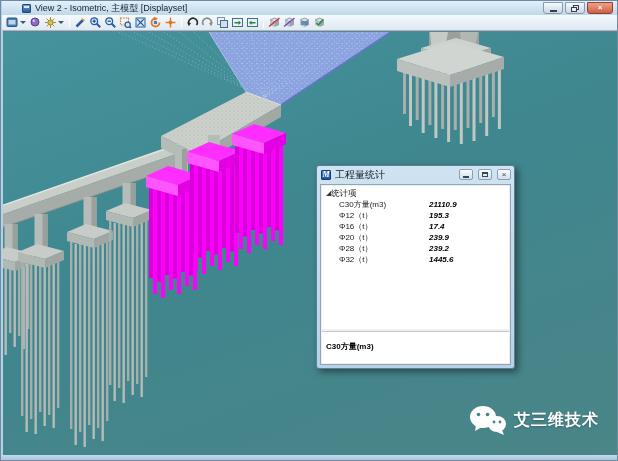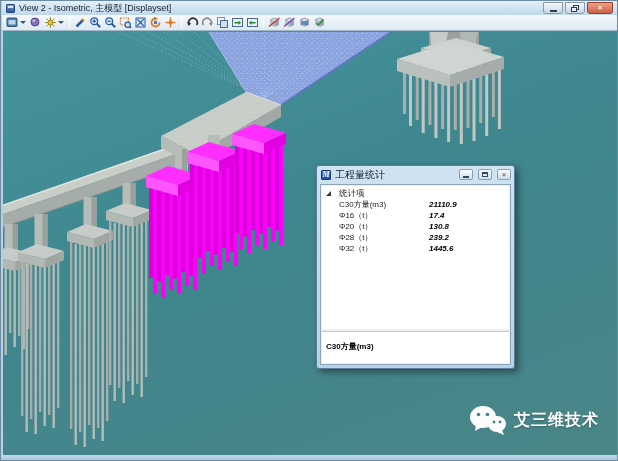--- a/index.html
+++ b/index.html
@@ -1,21 +1,21 @@
 <!DOCTYPE html>
 <html><head>
 <meta charset="utf-8">
 <style>
   * { margin:0; padding:0; box-sizing:border-box; }
   html,body { width:618px; height:461px; font-family:"Liberation Sans","DejaVu Sans",sans-serif; }
   .window { position:relative; width:618px; height:461px; background:#b6d0e4; border:1px solid #6f8ba1; overflow:hidden; }
 
   
   .titlebar { position:absolute; left:1px; top:0; width:616px; height:14px;
-    background:linear-gradient(#e2f0fa, #bed8ec); display:flex; align-items:center; padding:0 4px; }
+    background:linear-gradient(#e2f0fa, #bed8ec); display:flex; align-items:center; padding:0 20px; }
   .app-ico { width:9px; height:9px; background:linear-gradient(#6f9fd8,#2d5a96); border:1px solid #24497c; border-radius:1px; margin-right:4px; flex:0 0 auto; position:relative; }
   .app-ico::after{ content:""; position:absolute; left:1px; top:1px; width:5px; height:2px; background:#dce9f7; }
   .title-text { font-size:9px; color:#16212b; white-space:nowrap; }
   .win-controls { position:absolute; right:4px; top:1px; display:flex; gap:2px; }
   .wbtn { width:20px; height:12px; border:1px solid #8a9aac; border-radius:0 0 3px 3px;
     background:linear-gradient(#f6fafd,#c9d6e2); display:flex; align-items:center; justify-content:center;
     font-size:8px; color:#2e3e4e; line-height:1; }
   .wbtn.close { width:26px; background:linear-gradient(#f0a088,#cc5f47); border-color:#93402e; color:#fff; font-weight:bold; }
   .glyph-min { width:7px; height:2px; background:#2e3e4e; margin-top:5px; }
   .glyph-restore { position:relative; width:8px; height:7px; }
@@ -50,21 +50,21 @@
   .dlg-ico { width:10px; height:10px; background:linear-gradient(#4f86cf,#1f4f9a); border:1px solid #16396e; border-radius:1px;
     color:#fff; font:italic bold 8px "Liberation Serif","DejaVu Serif",serif; display:flex; align-items:center; justify-content:center; }
   .dlg-title-text { font-size:10px; color:#101820; flex:1 1 auto; white-space:nowrap; }
   .dbtn { width:14px; height:11px; border:1px solid #8aa0b4; border-radius:2px;
     background:linear-gradient(#f8fbfd,#d2dfe9); display:flex; align-items:center; justify-content:center;
     font-size:8px; color:#34465a; line-height:1; margin-left:1px; }
   .dbtn .glyph-min { width:6px; height:2px; background:#34465a; margin-top:4px; }
   .dbtn .glyph-max { width:6px; height:5px; border:1px solid #34465a; border-top-width:2px; }
   .dlg-body { position:absolute; left:3px; right:3px; top:18px; bottom:3px; background:#f0f0f0; border:1px solid #8ea4b8; }
   .dlg-list { position:absolute; left:1px; right:1px; top:1px; bottom:35px; background:#ffffff; overflow:hidden; }
-  .tree-hdr { height:13px; display:flex; align-items:center; gap:8px; padding:2px 0 0 4px; font-size:8.5px; color:#111; }
+  .tree-hdr { height:13px; display:flex; align-items:center; gap:0; padding:2px 0 0 4px; font-size:8.5px; color:#111; }
   .expander { width:0; height:0; border-bottom:5px solid #3a3a3a; border-left:5px solid transparent; }
   .drow { height:11px; display:grid; grid-template-columns:90px auto; align-items:center; padding-left:17px; }
   .dlab { font-size:8px; color:#1c1c1c; white-space:nowrap; }
   .dval { font-size:8px; font-weight:bold; color:#000; white-space:nowrap;font-style:italic; }
   .dlg-desc { position:absolute; left:1px; right:1px; bottom:1px; height:32px; background:#fff;
     border-top:1px solid #c0c8ce; padding:3px 4px; }
   .dlg-desc .desc-text { font-size:8px; font-weight:bold; color:#000; }
 
   .bottom-frame { position:absolute; left:0; right:0; bottom:0; height:5px; background:linear-gradient(#c4daec,#a9c6dd); }
 </style>
@@ -438,26 +438,30 @@
         <div class="dlg-list">
           <div class="tree-hdr">
             <span class="expander"></span>
             <span>统计项</span>
           </div>
           <div class="drow">
               <span class="dlab">C30方量(m3)</span>
               <span class="dval">21110.9</span>
             </div>
           <div class="drow">
+              <span class="dlab">Φ12（t）</span>
+              <span class="dval">195.3</span>
+            </div>
+          <div class="drow">
               <span class="dlab">Φ16（t）</span>
               <span class="dval">17.4</span>
             </div>
           <div class="drow">
               <span class="dlab">Φ20（t）</span>
-              <span class="dval">130.8</span>
+              <span class="dval">239.9</span>
             </div>
           <div class="drow">
               <span class="dlab">Φ28（t）</span>
               <span class="dval">239.2</span>
             </div>
           <div class="drow">
               <span class="dlab">Φ32（t）</span>
               <span class="dval">1445.6</span>
             </div>
         </div>

